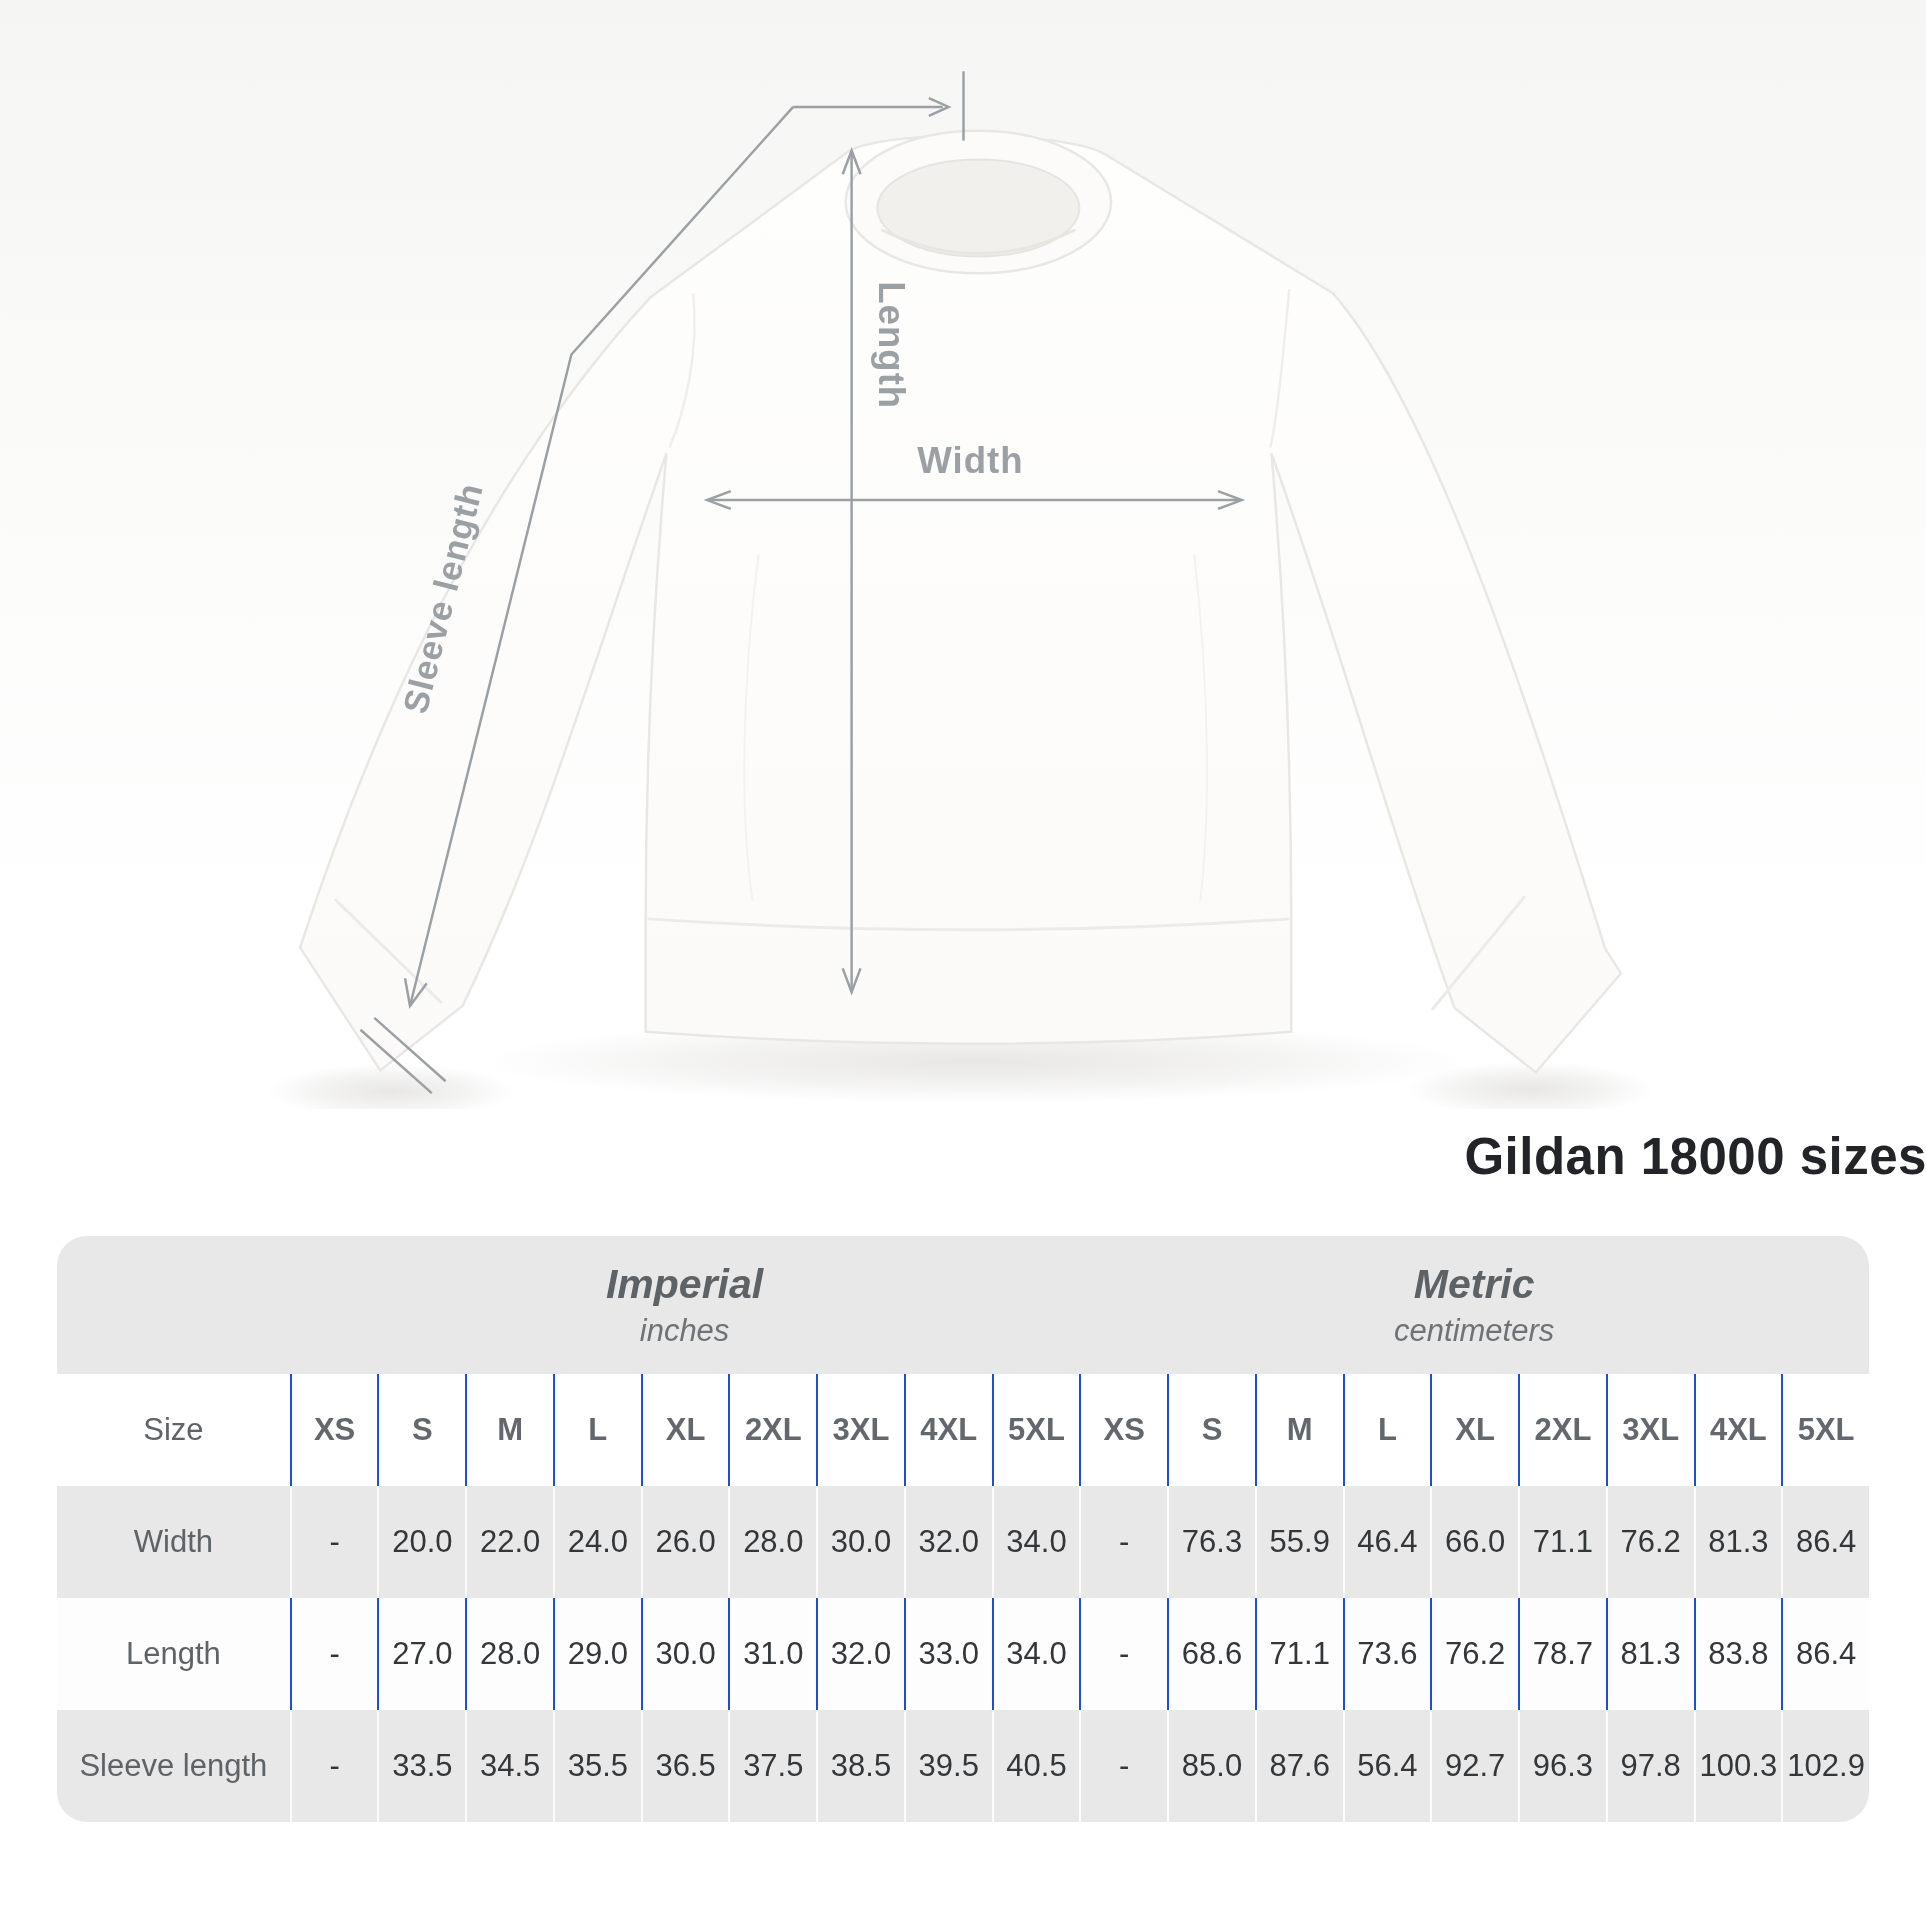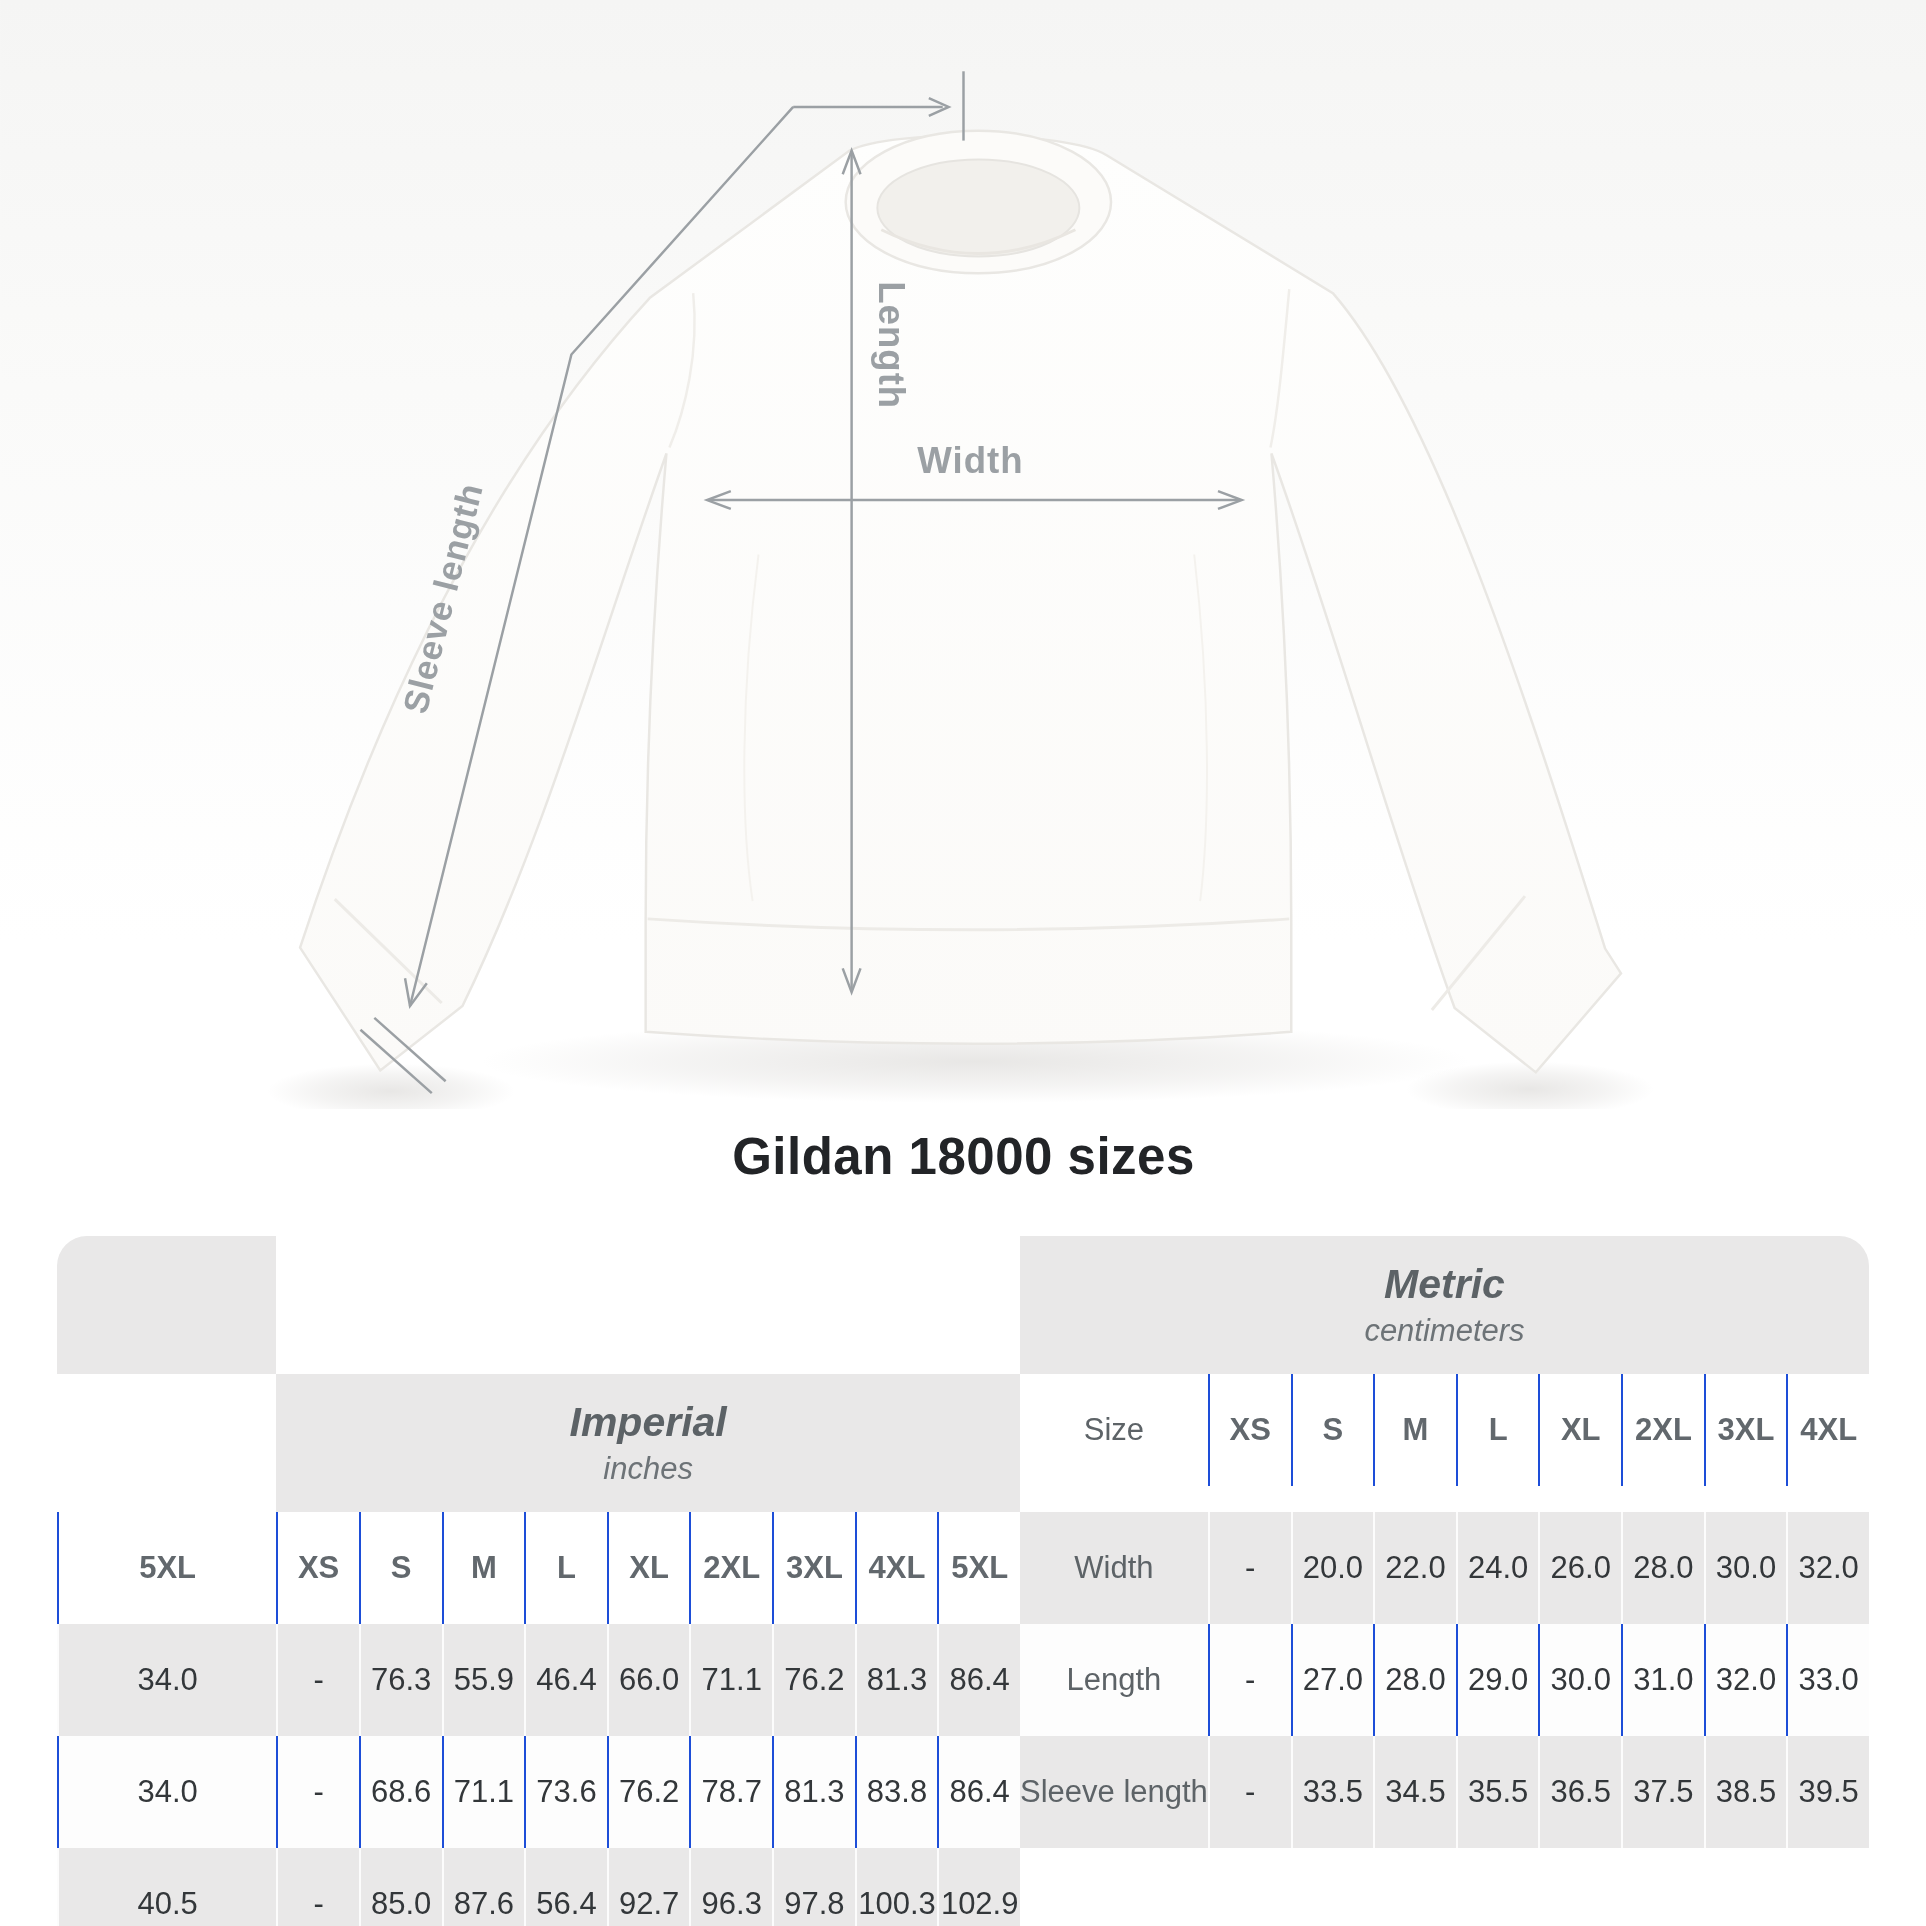--- a/index.html
+++ b/index.html
@@ -10,21 +10,21 @@
     overflow:hidden;
   }
   .stage{width:1927px;height:1927px;position:relative;}
 
   
   .diagram{width:1927px;height:1109px;display:block;}
 
   
   .title{
     margin-top:18px;
-    text-align:center;
+    text-align:right;
     font-size:51px;line-height:59px;font-weight:bold;
     color:#222427;letter-spacing:0.5px;
   }
   .subtitle{
     margin-top:12px;
     text-align:center;
     font-style:italic;
     font-size:30px;line-height:36px;
     color:#54585b;
   }
@@ -159,27 +159,27 @@
       <text transform="translate(888,284) rotate(90)" font-size="37" letter-spacing="1">Length</text>
       <text x="980" y="478" text-anchor="middle" font-size="37" letter-spacing="1">Width</text>
       <text transform="translate(459,607) rotate(-76)" text-anchor="middle" font-size="35" letter-spacing="1">Sleeve length</text>
     </g>
   </svg>
 
   <div class="title">Gildan 18000 sizes</div>
 
   <div class="size-table" id="grid">
     <div class="band corner"></div>
+    <div class="band imperial">
+      <div class="glabel">Imperial</div>
+      <div class="gsub">inches</div>
+    </div>
     <div class="band metric">
       <div class="glabel">Metric</div>
       <div class="gsub">centimeters</div>
-    </div>
-    <div class="band imperial">
-      <div class="glabel">Imperial</div>
-      <div class="gsub">inches</div>
     </div>
 
   <div class="cell head rowlabel">Size</div>
       <div class="cell head sep-w">XS</div>
       <div class="cell head sep-w">S</div>
       <div class="cell head sep-w">M</div>
       <div class="cell head sep-w">L</div>
       <div class="cell head sep-w">XL</div>
       <div class="cell head sep-w">2XL</div>
       <div class="cell head sep-w">3XL</div>

